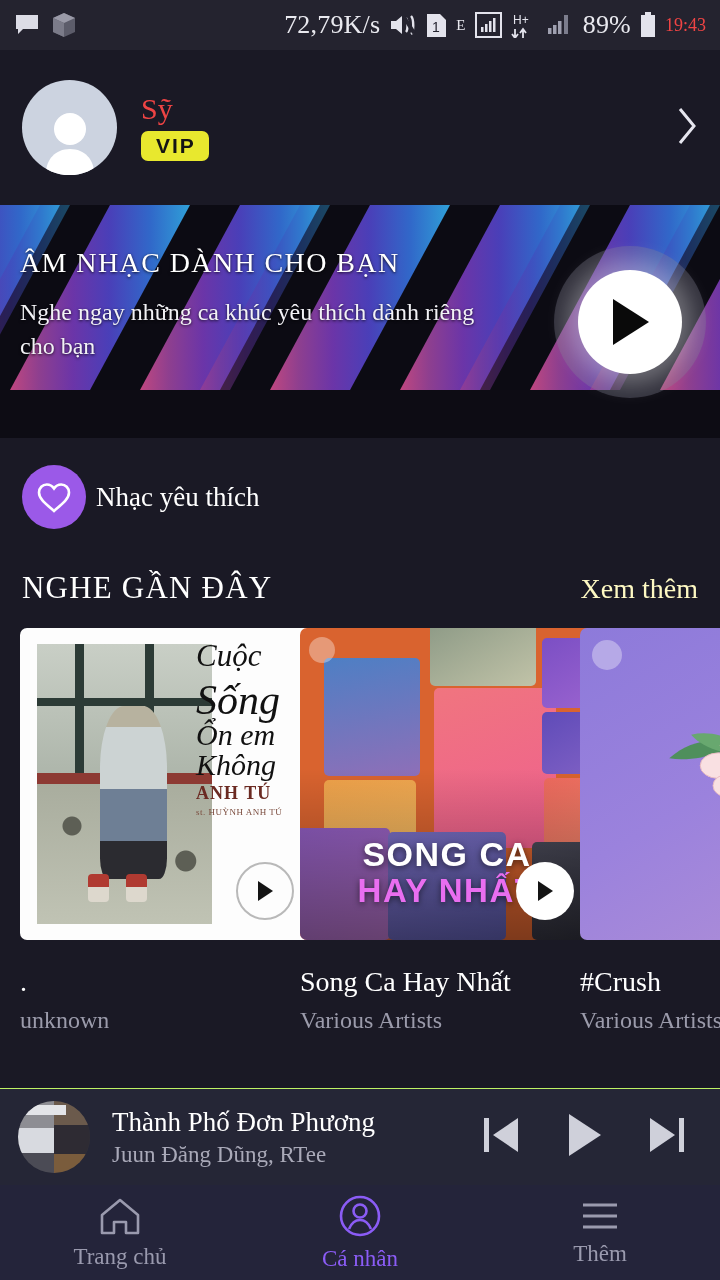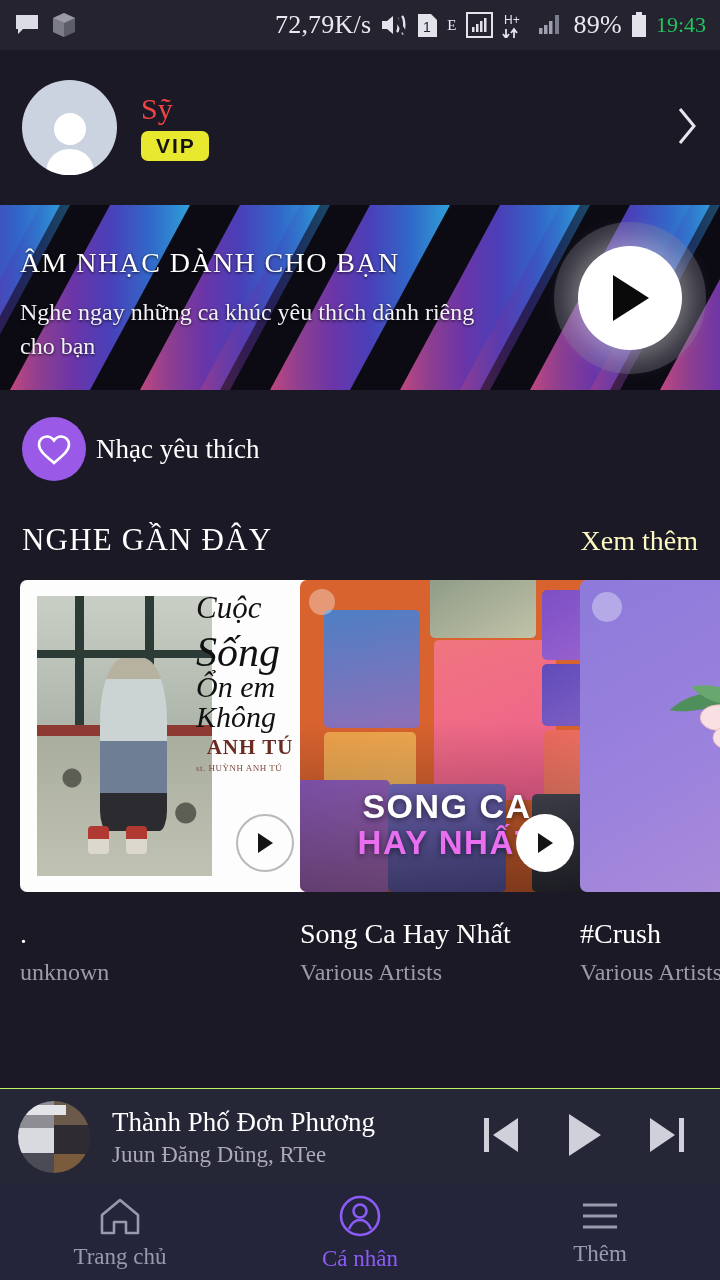--- a/index.html
+++ b/index.html
@@ -15,21 +15,21 @@
   .statusbar {
     height:50px; width:100%;
     background:#24232f;
     display:flex; align-items:center;
     padding:0 14px;
     gap:10px;
   }
   .sb-left { display:flex; align-items:center; gap:12px; }
   .sb-right { margin-left:auto; display:flex; align-items:center; gap:9px; }
   .sb-text { font-size:26px; color:#e9e9ef; letter-spacing:.2px; font-family:"Liberation Serif",serif; }
-  .sb-time { font-size:22px; color:#22c55e; }
+  .sb-time { font-size:18px; color:#ef4444; }
   .sb-ico { display:block; }
 
   
   .profile {
     height:155px; width:100%;
     display:flex; align-items:center;
     padding:0 22px;
     background:#1a1925;
     position:relative;
   }
@@ -47,21 +47,21 @@
     font-family:"Liberation Sans", sans-serif;
     font-weight:bold; font-size:21px;
     letter-spacing:2px;
     padding:4px 13px 5px 15px; border-radius:7px;
     line-height:1;
   }
   .chevron { margin-left:auto; }
 
   
   .banner {
-    position:relative; width:100%; height:185px;
+    position:relative; width:100%; height:233px;
     overflow:hidden;
     background:#0d0c14;
   }
   .banner .stripes { position:absolute; inset:0; }
   .banner-text {
     position:absolute; left:20px; top:42px; z-index:4;
     width:470px;
   }
   .banner-title {
     font-size:28px; letter-spacing:1.4px; color:#fff;
@@ -169,21 +169,21 @@
   .art1 .shoeB { left:51%; }
   .art1 .typo {
     position:absolute; right:10px; top:14px; width:108px;
     text-align:left; color:#111;
     font-family:"Liberation Serif", serif;
   }
   .art1 .t1 { font-size:31px; font-style:italic; line-height:.92; }
   .art1 .t2 { font-size:42px; font-style:italic; line-height:.92; margin-top:10px;}
   .art1 .t3 { font-size:30px; font-style:italic; line-height:.92; margin-top:2px;}
   .art1 .t4 { font-size:30px; font-style:italic; line-height:.92; margin-top:2px;}
-  .art1 .t5 { font-size:21px; font-weight:bold; color:#6b2a22; margin-top:5px; letter-spacing:1px;text-align:center;}
+  .art1 .t5 { font-size:18px; font-weight:bold; color:#6b2a22; margin-top:5px; letter-spacing:1px;}
   .art1 .t6 { font-size:9px; color:#7a4b3d; margin-top:3px; letter-spacing:.5px;}
 
   
   .art2 { background:#d9632f; }
   .art2 .tile { position:absolute; border-radius:5px; }
   .art2 .cap {
     position:absolute; left:0; right:0; bottom:30px; text-align:center;
     font-family:"Liberation Sans", sans-serif; font-weight:bold;
     z-index:8; text-shadow:0 2px 6px rgba(0,0,0,.55);
   }

